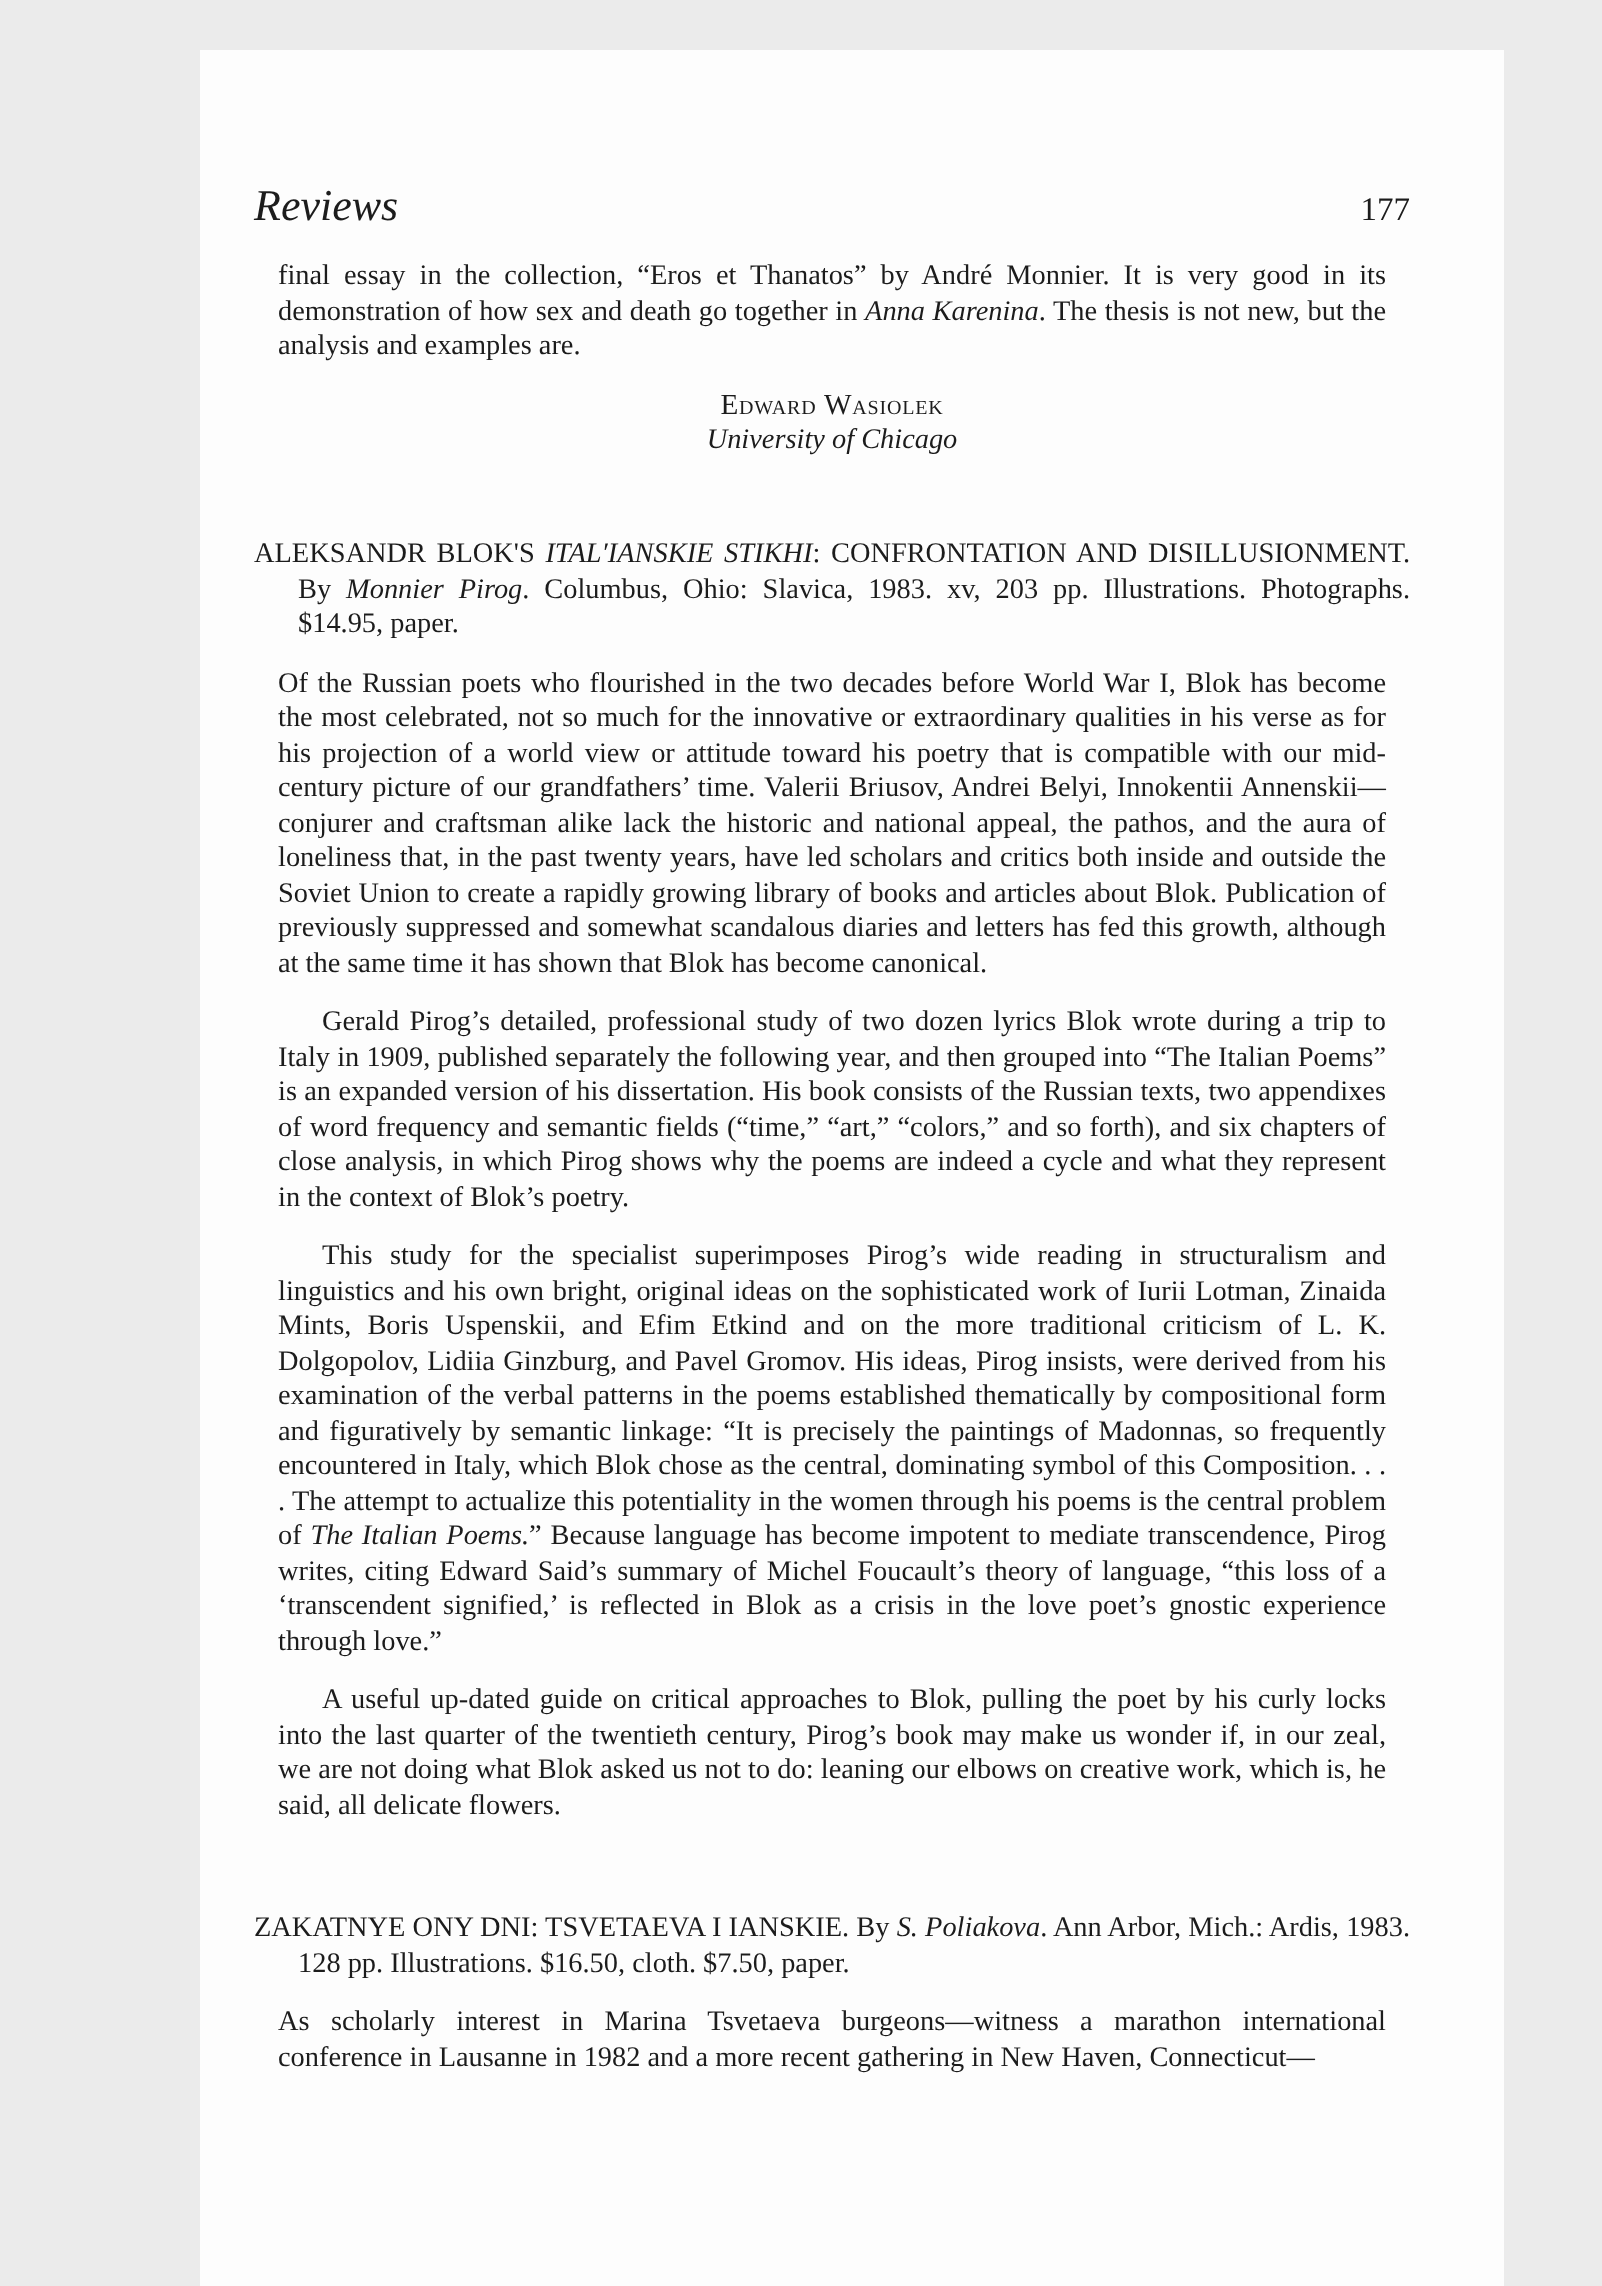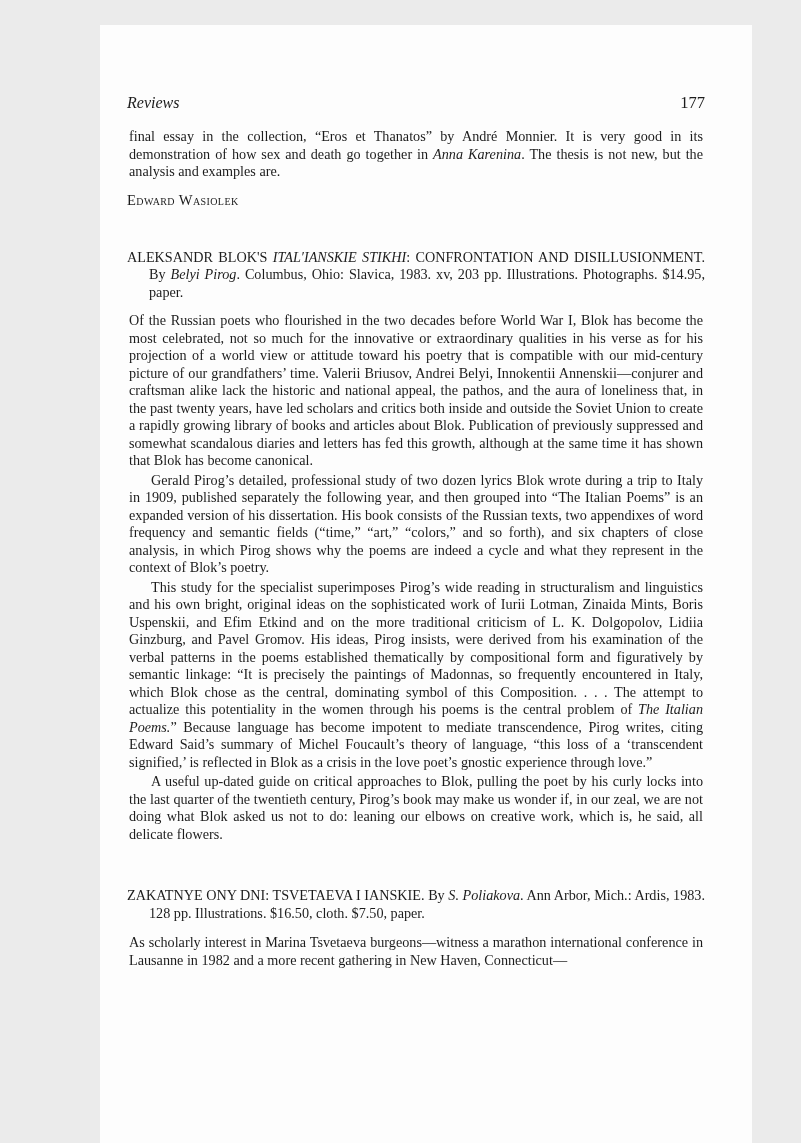--- a/index.html
+++ b/index.html
@@ -23,48 +23,48 @@
     color:#1c1c1c;
   }
   .running-head{
     display:flex;
     justify-content:space-between;
     align-items:baseline;
     margin-bottom:15px;
   }
   .running-head .journal-section{
     font-style:italic;
-    font-size:16px;
+    font-size:22px;
     line-height:20px;
   }
   .running-head .folio{
     font-size:16.5px;
     line-height:20px;
     text-align:right;
   }
   .body-text{
     font-size:14.2px;
     line-height:17.5px;
     text-align:justify;
   }
-  p.para{margin:2px;font-family:Liberation Serif, serif;}
+  p.para{margin:12px;font-family:Liberation Serif, serif;}
   p.para.indent{text-indent:22px;}
   .review-heading{
     margin:0;
     font-size:14.2px;
     line-height:17.5px;
     text-align:justify;
     padding-left:22px;
     text-indent:-22px;
     font-weight:normal;
   }
   .heading-1{margin-top:40px;margin-bottom:11px;}
   .heading-2{margin-top:44px;margin-bottom:12px;}
   .signature{
-    text-align:left;
+    text-align:center;
     margin-top:11px;
   }
   .signature .reviewer-name{
     font-variant:small-caps;
     font-size:14.6px;
     line-height:17px;
     letter-spacing:0.4px;
   }
   .signature .reviewer-affiliation{
     font-style:italic;
@@ -81,23 +81,24 @@
     <div class="content">
 
       <div class="running-head">
         <span class="journal-section">Reviews</span>
         <span class="folio">177</span>
       </div>
 
       <p class="para body-text"><span>final essay in the collection, “Eros et Thanatos” by André Monnier. It is very good in its demonstration of how sex and death go together in </span><span class="it">Anna Karenina</span><span>. The thesis is not new, but the analysis and examples are.</span></p>
       <div class="signature">
         <div class="reviewer-name">Edward Wasiolek</div>
+        <div class="reviewer-affiliation">University of Chicago</div>
       </div>
 
-      <h2 class="review-heading heading-1"><span>ALEKSANDR BLOK'S </span><span class="it">ITAL′IANSKIE STIKHI</span><span>: CONFRONTATION AND DISILLUSIONMENT. By </span><span class="it">Belyi Pirog</span><span>. Columbus, Ohio: Slavica, 1983. xv, 203 pp. Illustrations. Photographs. $14.95, paper.</span></h2>
+      <h2 class="review-heading heading-1"><span>ALEKSANDR BLOK'S </span><span class="it">ITAL′IANSKIE STIKHI</span><span>: CONFRONTATION AND DISILLUSIONMENT. By </span><span class="it">Monnier Pirog</span><span>. Columbus, Ohio: Slavica, 1983. xv, 203 pp. Illustrations. Photographs. $14.95, paper.</span></h2>
       <p class="para body-text"><span>Of the Russian poets who flourished in the two decades before World War I, Blok has become the most celebrated, not so much for the innovative or extraordinary qualities in his verse as for his projection of a world view or attitude toward his poetry that is compatible with our mid-century picture of our grandfathers’ time. Valerii Briusov, Andrei Belyi, Innokentii Annenskii—conjurer and craftsman alike lack the historic and national appeal, the pathos, and the aura of loneliness that, in the past twenty years, have led scholars and critics both inside and outside the Soviet Union to create a rapidly growing library of books and articles about Blok. Publication of previously suppressed and somewhat scandalous diaries and letters has fed this growth, although at the same time it has shown that Blok has become canonical.</span></p>
       <p class="para body-text indent"><span>Gerald Pirog’s detailed, professional study of two dozen lyrics Blok wrote during a trip to Italy in 1909, published separately the following year, and then grouped into “The Italian Poems” is an expanded version of his dissertation. His book consists of the Russian texts, two appendixes of word frequency and semantic fields (“time,” “art,” “colors,” and so forth), and six chapters of close analysis, in which Pirog shows why the poems are indeed a cycle and what they represent in the context of Blok’s poetry.</span></p>
       <p class="para body-text indent"><span>This study for the specialist superimposes Pirog’s wide reading in structuralism and linguistics and his own bright, original ideas on the sophisticated work of Iurii Lotman, Zinaida Mints, Boris Uspenskii, and Efim Etkind and on the more traditional criticism of L. K. Dolgopolov, Lidiia Ginzburg, and Pavel Gromov. His ideas, Pirog insists, were derived from his examination of the verbal patterns in the poems established thematically by compositional form and figuratively by semantic linkage: “It is precisely the paintings of Madonnas, so frequently encountered in Italy, which Blok chose as the central, dominating symbol of this Composition. . . . The attempt to actualize this potentiality in the women through his poems is the central problem of </span><span class="it">The Italian Poems.</span><span>” Because language has become impotent to mediate transcendence, Pirog writes, citing Edward Said’s summary of Michel Foucault’s theory of language, “this loss of a ‘transcendent signified,’ is reflected in Blok as a crisis in the love poet’s gnostic experience through love.”</span></p>
       <p class="para body-text indent"><span>A useful up-dated guide on critical approaches to Blok, pulling the poet by his curly locks into the last quarter of the twentieth century, Pirog’s book may make us wonder if, in our zeal, we are not doing what Blok asked us not to do: leaning our elbows on creative work, which is, he said, all delicate flowers.</span></p>
       <div class="signature">
       </div>
 
       <h2 class="review-heading heading-2"><span>ZAKATNYE ONY DNI: TSVETAEVA I IANSKIE. By </span><span class="it">S. Poliakova</span><span>. Ann Arbor, Mich.: Ardis, 1983. 128 pp. Illustrations. $16.50, cloth. $7.50, paper.</span></h2>
       <p class="para body-text"><span>As scholarly interest in Marina Tsvetaeva burgeons—witness a marathon international conference in Lausanne in 1982 and a more recent gathering in New Haven, Connecticut—</span></p>
 

